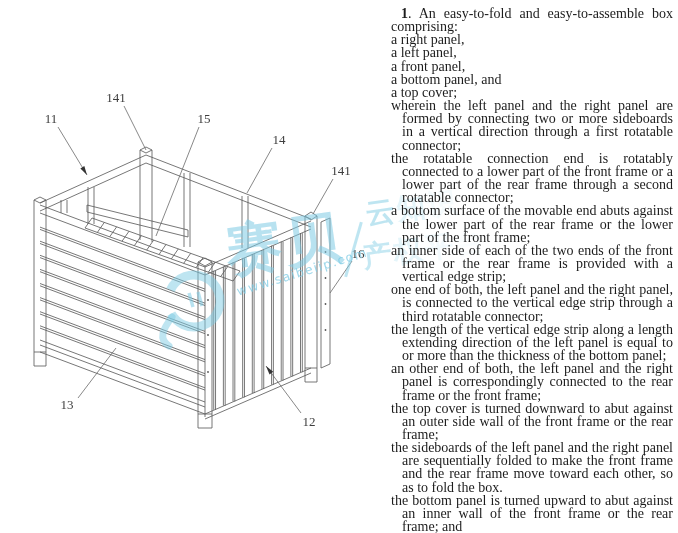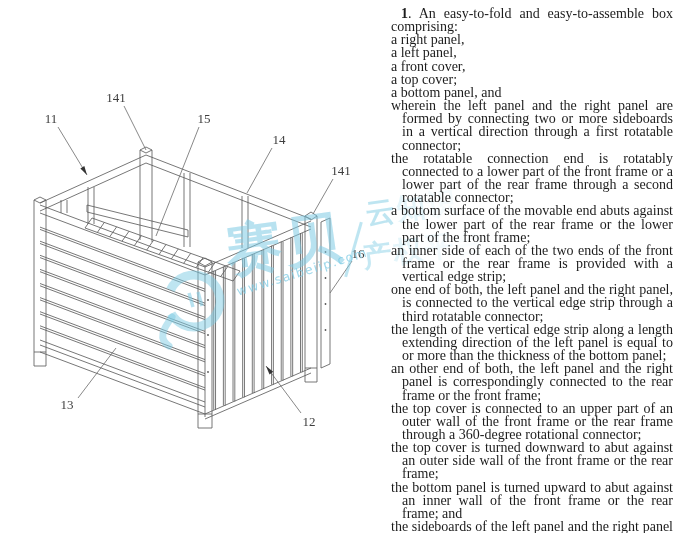--- a/index.html
+++ b/index.html
@@ -182,29 +182,28 @@
     <div class="wm-url" style="color:rgba(126,203,228,0.75)">www.saibeiip.com</div>
     <div class="wm-divider" style="background:rgba(126,203,228,0.5)"></div>
     <div class="wm-tag1" id="wm-tag1"><span style="color: rgba(126, 203, 228, 0.5);">云</span><span style="color: rgba(126, 203, 228, 0.2);">知</span><span style="color: rgba(126, 203, 228, 0.08);">识</span></div>
     <div class="wm-tag2" id="wm-tag2"><span style="color: rgba(126, 203, 228, 0.45);">产</span><span style="color: rgba(126, 203, 228, 0.2);">权</span><span style="color: rgba(126, 203, 228, 0.09);">平</span><span style="color: rgba(126, 203, 228, 0.04);">台</span></div>
   </div>
 
   <div class="claims" id="claims">
       <p class="first"><b>1</b>. An easy-to-fold and easy-to-assemble box comprising:</p>
       <p>a right panel,</p>
       <p>a left panel,</p>
-      <p>a front cover,</p>
+      <p>a front panel,</p>
+      <p>a bottom panel, and</p>
       <p>a top cover;</p>
-      <p>a bottom panel, and</p>
       <p>wherein the left panel and the right panel are formed by connecting two or more sideboards in a vertical direction through a first rotatable connector;</p>
       <p>the rotatable connection end is rotatably connected to a lower part of the front frame or a lower part of the rear frame through a second rotatable connector;</p>
       <p>a bottom surface of the movable end abuts against the lower part of the rear frame or the lower part of the front frame;</p>
       <p>an inner side of each of the two ends of the front frame or the rear frame is provided with a vertical edge strip;</p>
       <p>one end of both, the left panel and the right panel, is connected to the vertical edge strip through a third rotatable connector;</p>
       <p>the length of the vertical edge strip along a length extending direction of the left panel is equal to or more than the thickness of the bottom panel;</p>
       <p>an other end of both, the left panel and the right panel is correspondingly connected to the rear frame or the front frame;</p>
-      <p>the top cover is connected to an upper part of an outer wall of the front frame or the rear frame through a 360-degree rotational connector;</p>
       <p>the top cover is turned downward to abut against an outer side wall of the front frame or the rear frame;</p>
+      <p>the sideboards of the left panel and the right panel are sequentially folded to make the front frame and the rear frame move toward each other, so as to fold the box.</p>
       <p>the bottom panel is turned upward to abut against an inner wall of the front frame or the rear frame; and</p>
-      <p>the sideboards of the left panel and the right panel are sequentially folded to make the front frame and the rear frame move toward each other, so as to fold the box.</p>
     </div>
 
 </div>
 
 </body></html>

